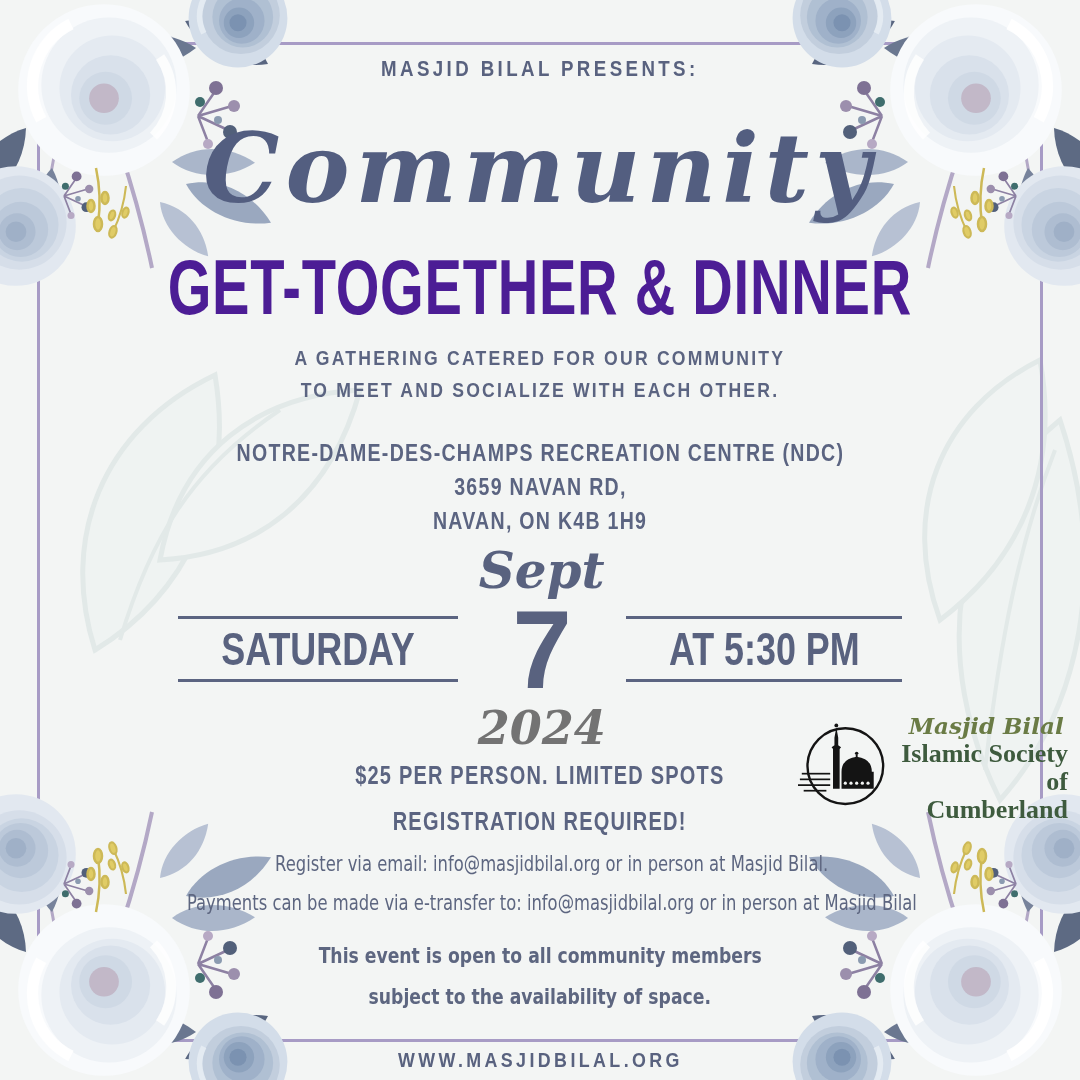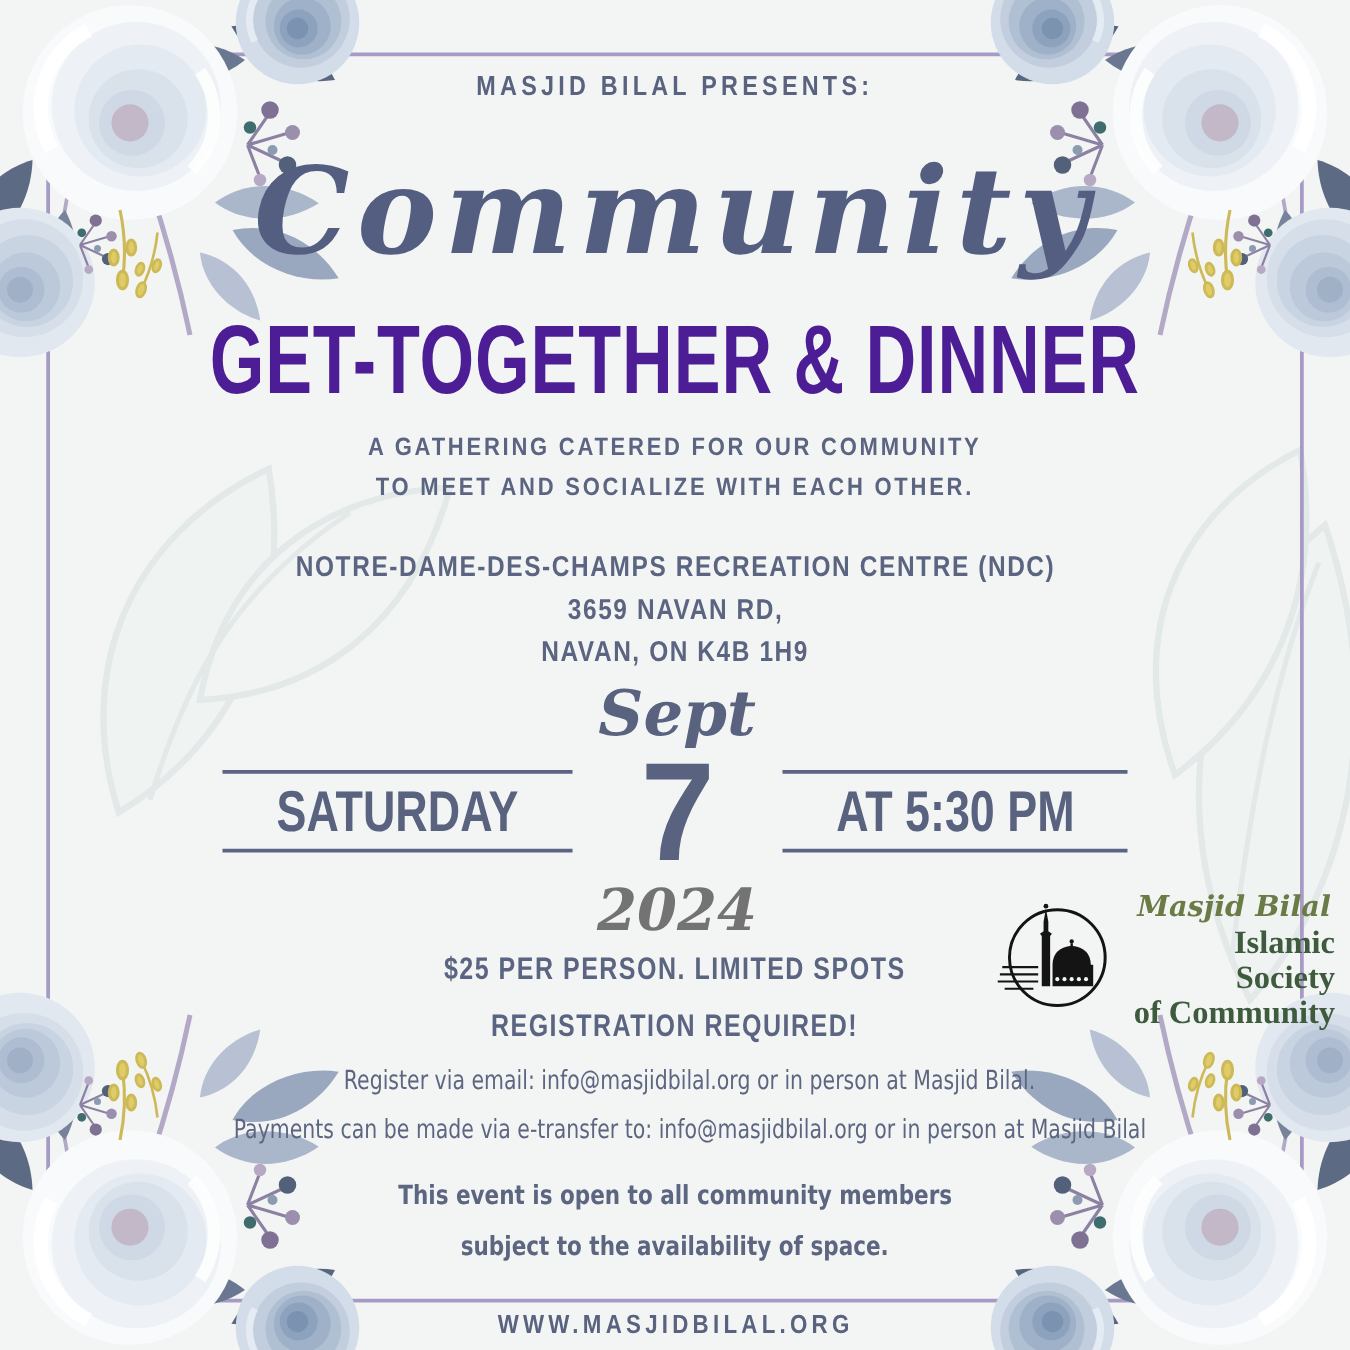--- a/index.html
+++ b/index.html
@@ -225,17 +225,17 @@
       <g stroke="#141414" stroke-width="1.8">
         <path d="M4,56 L34,56"></path>
           <path d="M2,62 L34,62"></path>
         <path d="M0,68 L34,68"></path>
           <path d="M6,74 L30,74"></path>
       </g>
     </svg>
     <div class="logo-text">
       <span class="logo-script">Masjid Bilal</span>
       <span class="logo-org">Islamic Society</span>
-      <span class="logo-org">of Community</span>
+      <span class="logo-org">of Cumberland</span>
     </div>
   </div>
 
 </div>
 
 </body></html>

